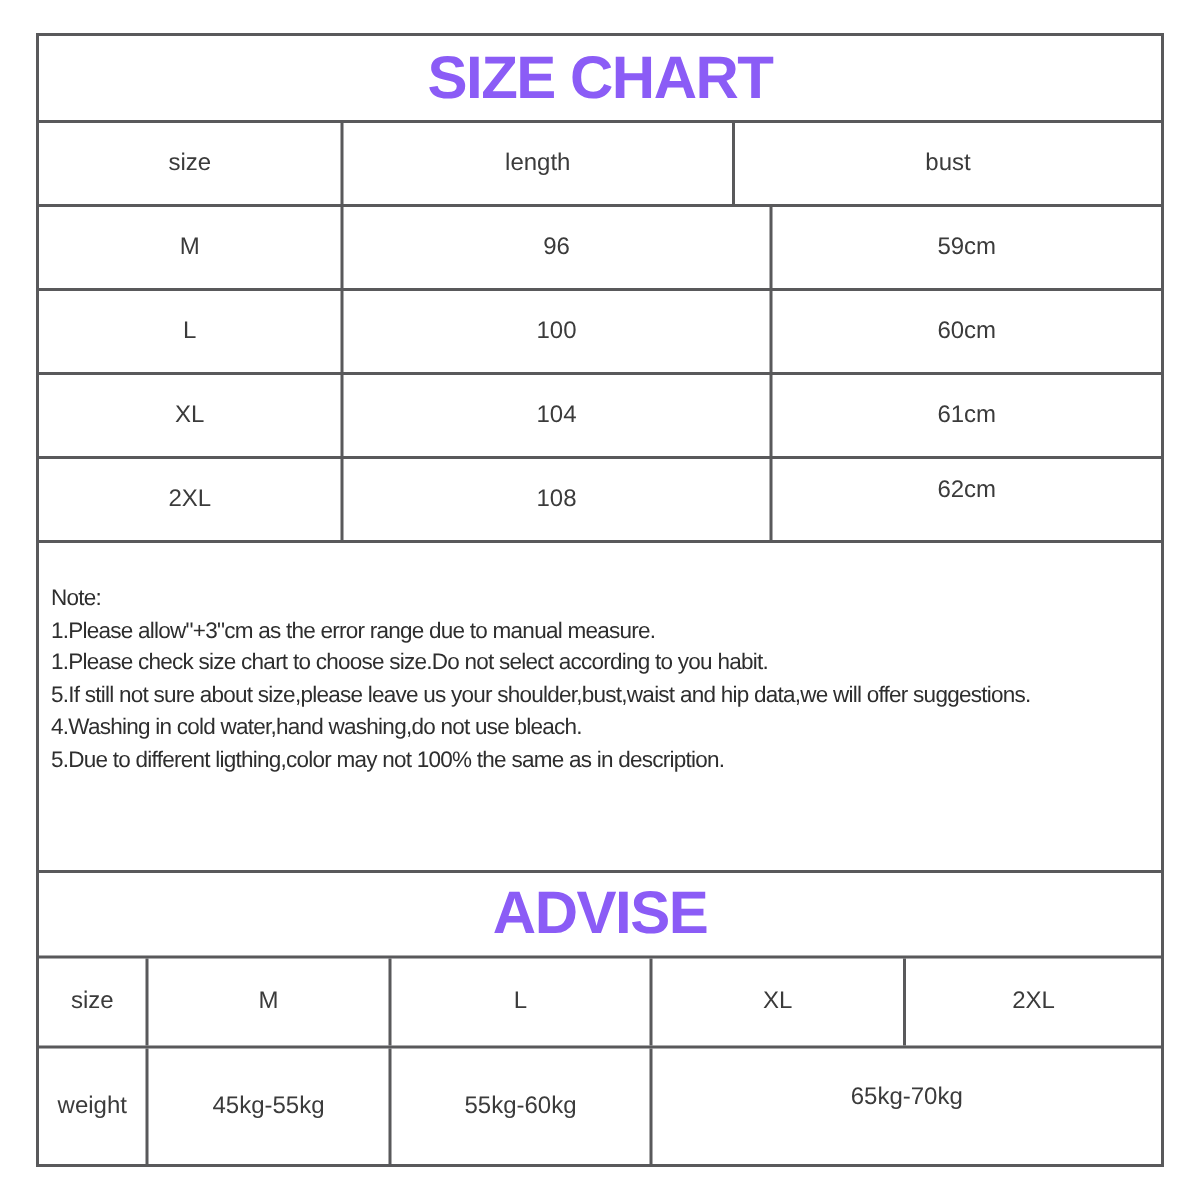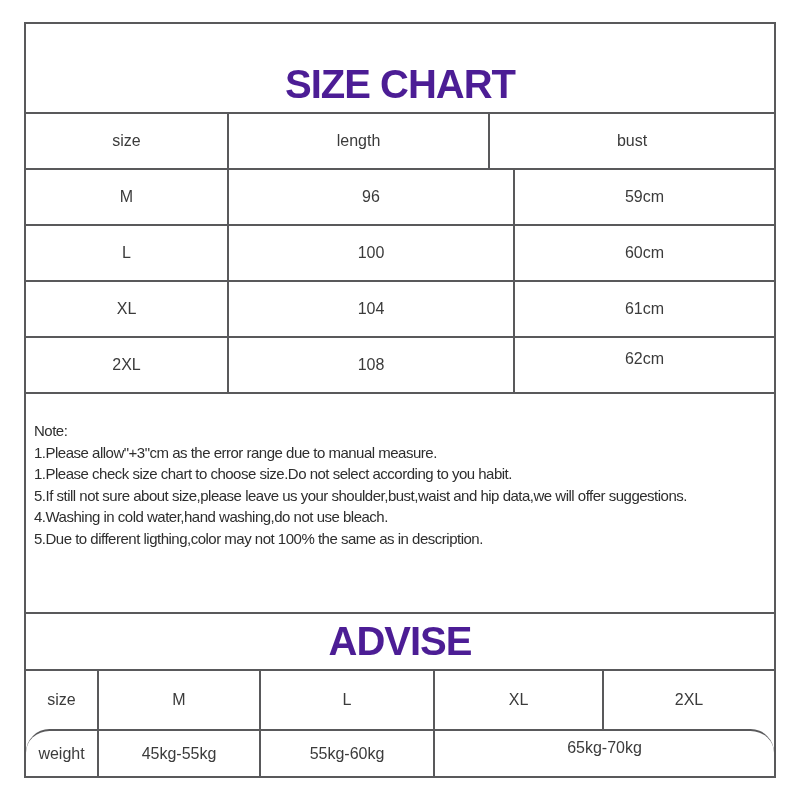--- a/index.html
+++ b/index.html
@@ -30,22 +30,21 @@
   }
   .row.bt { border-top: 2px solid #59595b; }
 
   .banner {
     height: 56px;
     align-items: center;
     justify-content: center;
     font-size: 40px;
     font-weight: bold;
     letter-spacing: -1px;
-    color: #4c1d95;
-    margin-top: 32px;
+    color: #8b5cf6;
   }
   .banner.advise { height: 57px; }
 
   .cell {
     box-sizing: border-box;
     display: flex;
     align-items: center;
     justify-content: center;
     font-size: 16px;
     color: #3b3b3b;
@@ -54,35 +53,35 @@
 
   
   .trow { height: 56px; }
   .c-size   { width: 201px; }
   .c-bust   { width: 286px; }
   .c-length { flex: 1; }
   .raise6 > span { transform: translateY(-6px); display: inline-block; }
 
   
   .notes {
-    height: 188px;
+    height: 220px;
     box-sizing: border-box;
     padding: 26px 4px 0 8px;
     font-size: 15px;
     letter-spacing: -0.5px;
     line-height: 21.6px;
     color: #2e2e2e;
     display: block;
     overflow: hidden;
   }
   .notes div { white-space: nowrap; }
 
   
   .arow-size   { height: 60px; }
-  .arow-weight { flex: 1 1 auto; border-radius: 31px; }
+  .arow-weight { flex: 1 1 auto; }
   .a-label { width: 71px; }
   .a-m  { width: 162px; }
   .a-l  { width: 174px; }
   .a-xl { width: 169px; }
   .a-2xl { flex: 1; }
 </style>
 </head>
 <body>
 
 <div class="sheet">

